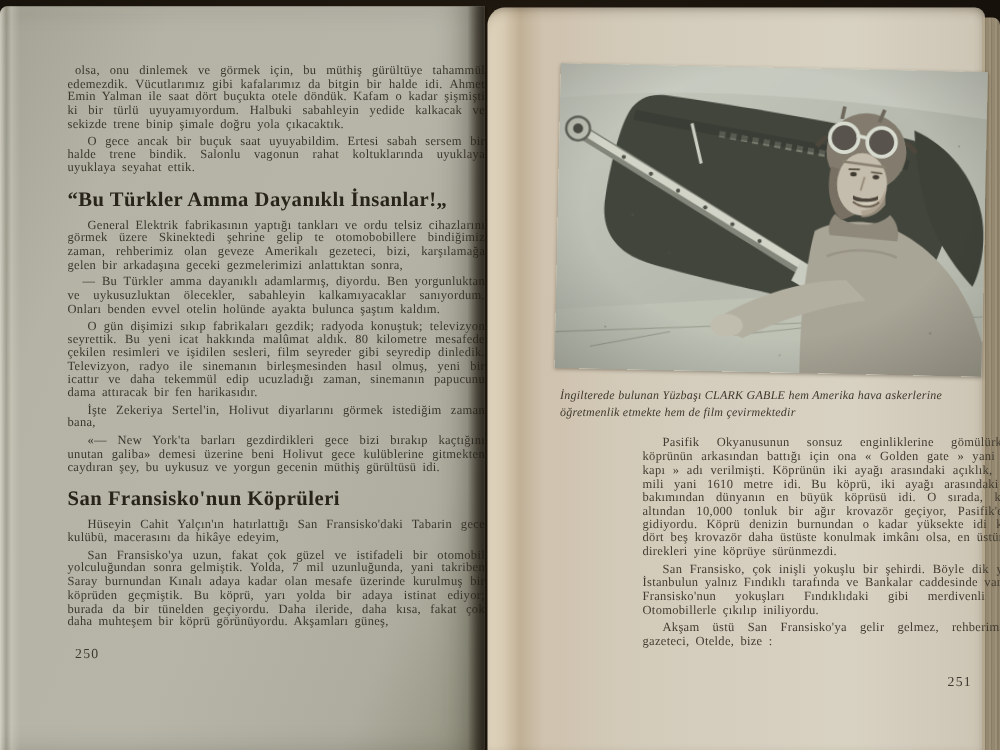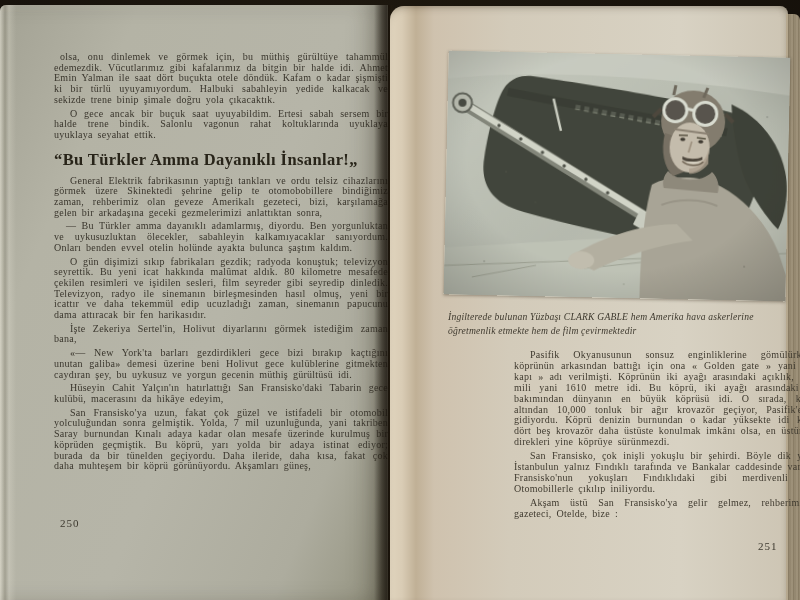--- a/index.html
+++ b/index.html
@@ -92,20 +92,21 @@
   <div class="page-left">
     <div class="col-left">
       <p class="body cont">olsa, onu dinlemek ve görmek için, bu müthiş gürültüye tahammül edemezdik. Vücutlarımız gibi kafalarımız da bitgin bir halde idi. Ahmet Emin Yalman ile saat dört buçukta otele döndük. Kafam o kadar şişmişti ki bir türlü uyuyamıyordum. Halbuki sabahleyin yedide kalkacak ve sekizde trene binip şimale doğru yola çıkacaktık.</p>
       <p class="body">O gece ancak bir buçuk saat uyuyabildim. Ertesi sabah sersem bir halde trene bindik. Salonlu vagonun rahat koltuklarında uyuklaya uyuklaya seyahat ettik.</p>
       <h2 class="head">“Bu Türkler Amma Dayanıklı İnsanlar!„</h2>
       <p class="body">General Elektrik fabrikasının yaptığı tankları ve ordu telsiz cihazlarını görmek üzere Skinektedi şehrine gelip te otomobobillere bindiğimiz zaman, rehberimiz olan geveze Amerikalı gezeteci, bizi, karşılamağa gelen bir arkadaşına geceki gezmelerimizi anlattıktan sonra,</p>
       <p class="body dash">— Bu Türkler amma dayanıklı adamlarmış, diyordu. Ben yorgunluktan ve uykusuzluktan ölecekler, sabahleyin kalkamıyacaklar sanıyordum. Onları benden evvel otelin holünde ayakta bulunca şaştım kaldım.</p>
       <p class="body">O gün dişimizi sıkıp fabrikaları gezdik; radyoda konuştuk; televizyon seyrettik. Bu yeni icat hakkında malûmat aldık. 80 kilometre mesafede çekilen resimleri ve işidilen sesleri, film seyreder gibi seyredip dinledik. Televizyon, radyo ile sinemanın birleşmesinden hasıl olmuş, yeni bir icattır ve daha tekemmül edip ucuzladığı zaman, sinemanın papucunu dama attıracak bir fen harikasıdır.</p>
       <p class="body">İşte Zekeriya Sertel'in, Holivut diyarlarını görmek istediğim zaman bana,</p>
       <p class="body">«— New York'ta barları gezdirdikleri gece bizi bırakıp kaçtığını unutan galiba» demesi üzerine beni Holivut gece kulüblerine gitmekten caydıran şey, bu uykusuz ve yorgun gecenin müthiş gürültüsü idi.</p>
+      <h2 class="head">San Fransisko'nun Köprüleri</h2>
       <p class="body">Hüseyin Cahit Yalçın'ın hatırlattığı San Fransisko'daki Tabarin gece kulübü, macerasını da hikâye edeyim,</p>
       <p class="body">San Fransisko'ya uzun, fakat çok güzel ve istifadeli bir otomobil yolculuğundan sonra gelmiştik. Yolda, 7 mil uzunluğunda, yani takriben Saray burnundan Kınalı adaya kadar olan mesafe üzerinde kurulmuş bir köprüden geçmiştik. Bu köprü, yarı yolda bir adaya istinat ediyor; burada da bir tünelden geçiyordu. Daha ileride, daha kısa, fakat çok daha muhteşem bir köprü görünüyordu. Akşamları güneş,</p>
     </div>
   </div>
   <div class="edge-left"></div>
   <div class="pagenum pn-left">250</div>
 
   <div class="gutter"></div>
 
   <div class="page-right"></div>

